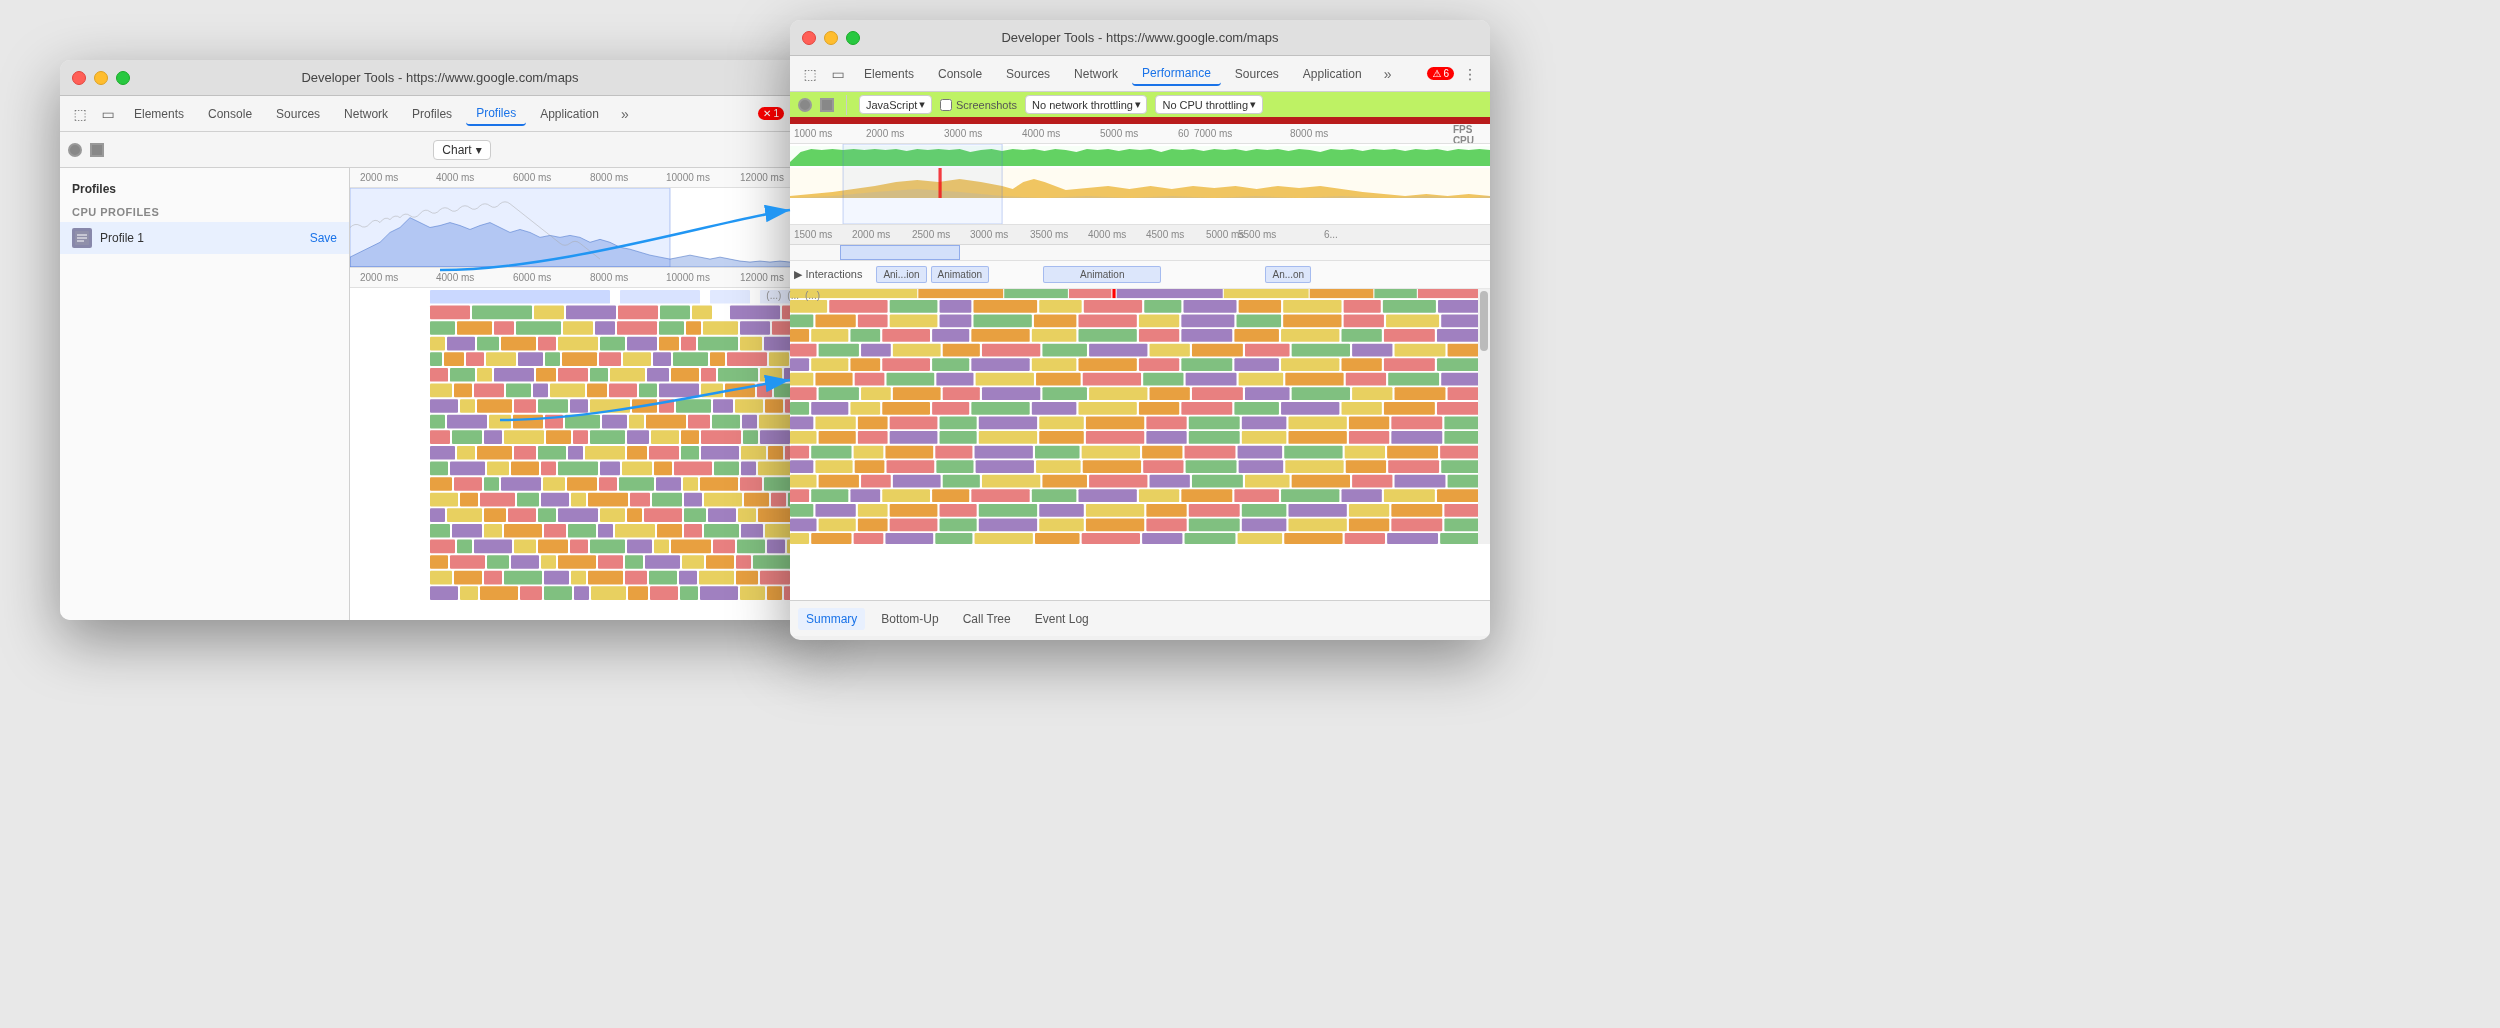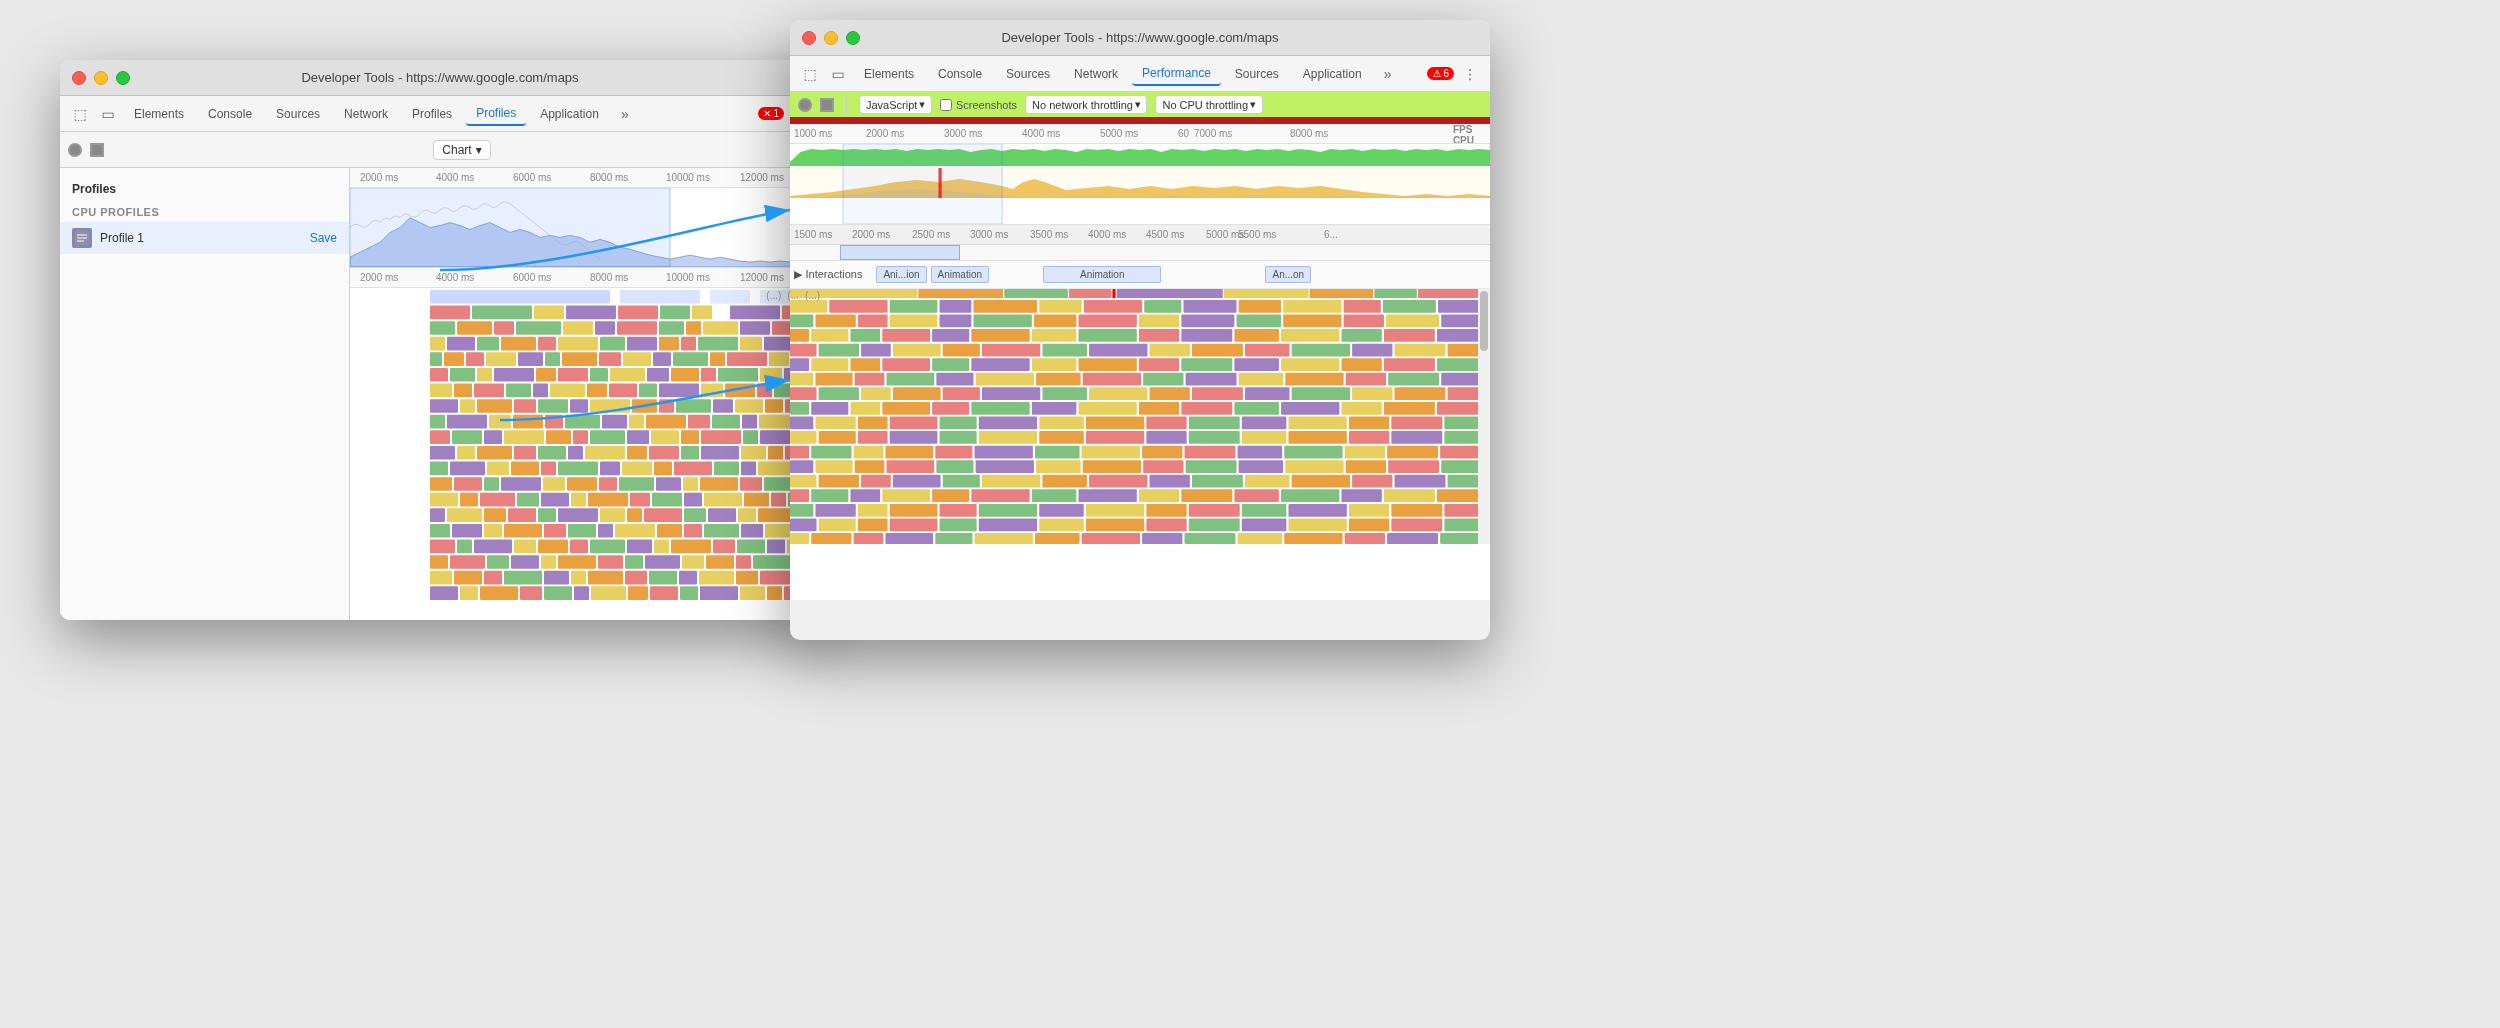--- a/index.html
+++ b/index.html
@@ -1119,20 +1119,26 @@
         </svg>
 
         
         <div class="scrollbar-v">
           <div class="scrollbar-thumb"></div>
         </div>
       </div>
     </div>
   </div>
 
+  <div class="perf-bottom">
+    <div class="bottom-tab active">Summary</div>
+    <div class="bottom-tab">Bottom-Up</div>
+    <div class="bottom-tab">Call Tree</div>
+    <div class="bottom-tab">Event Log</div>
+  </div>
 </div>
 
 <svg style="position:absolute; top:0; left:0; width:100%; height:100%; pointer-events:none;">
   <defs>
     <marker id="arrowhead1" markerWidth="10" markerHeight="7" refX="10" refY="3.5" orient="auto">
       <polygon points="0 0, 10 3.5, 0 7" fill="#2196F3"></polygon>
     </marker>
     <marker id="arrowhead2" markerWidth="10" markerHeight="7" refX="10" refY="3.5" orient="auto">
       <polygon points="0 0, 10 3.5, 0 7" fill="#2196F3"></polygon>
     </marker>

